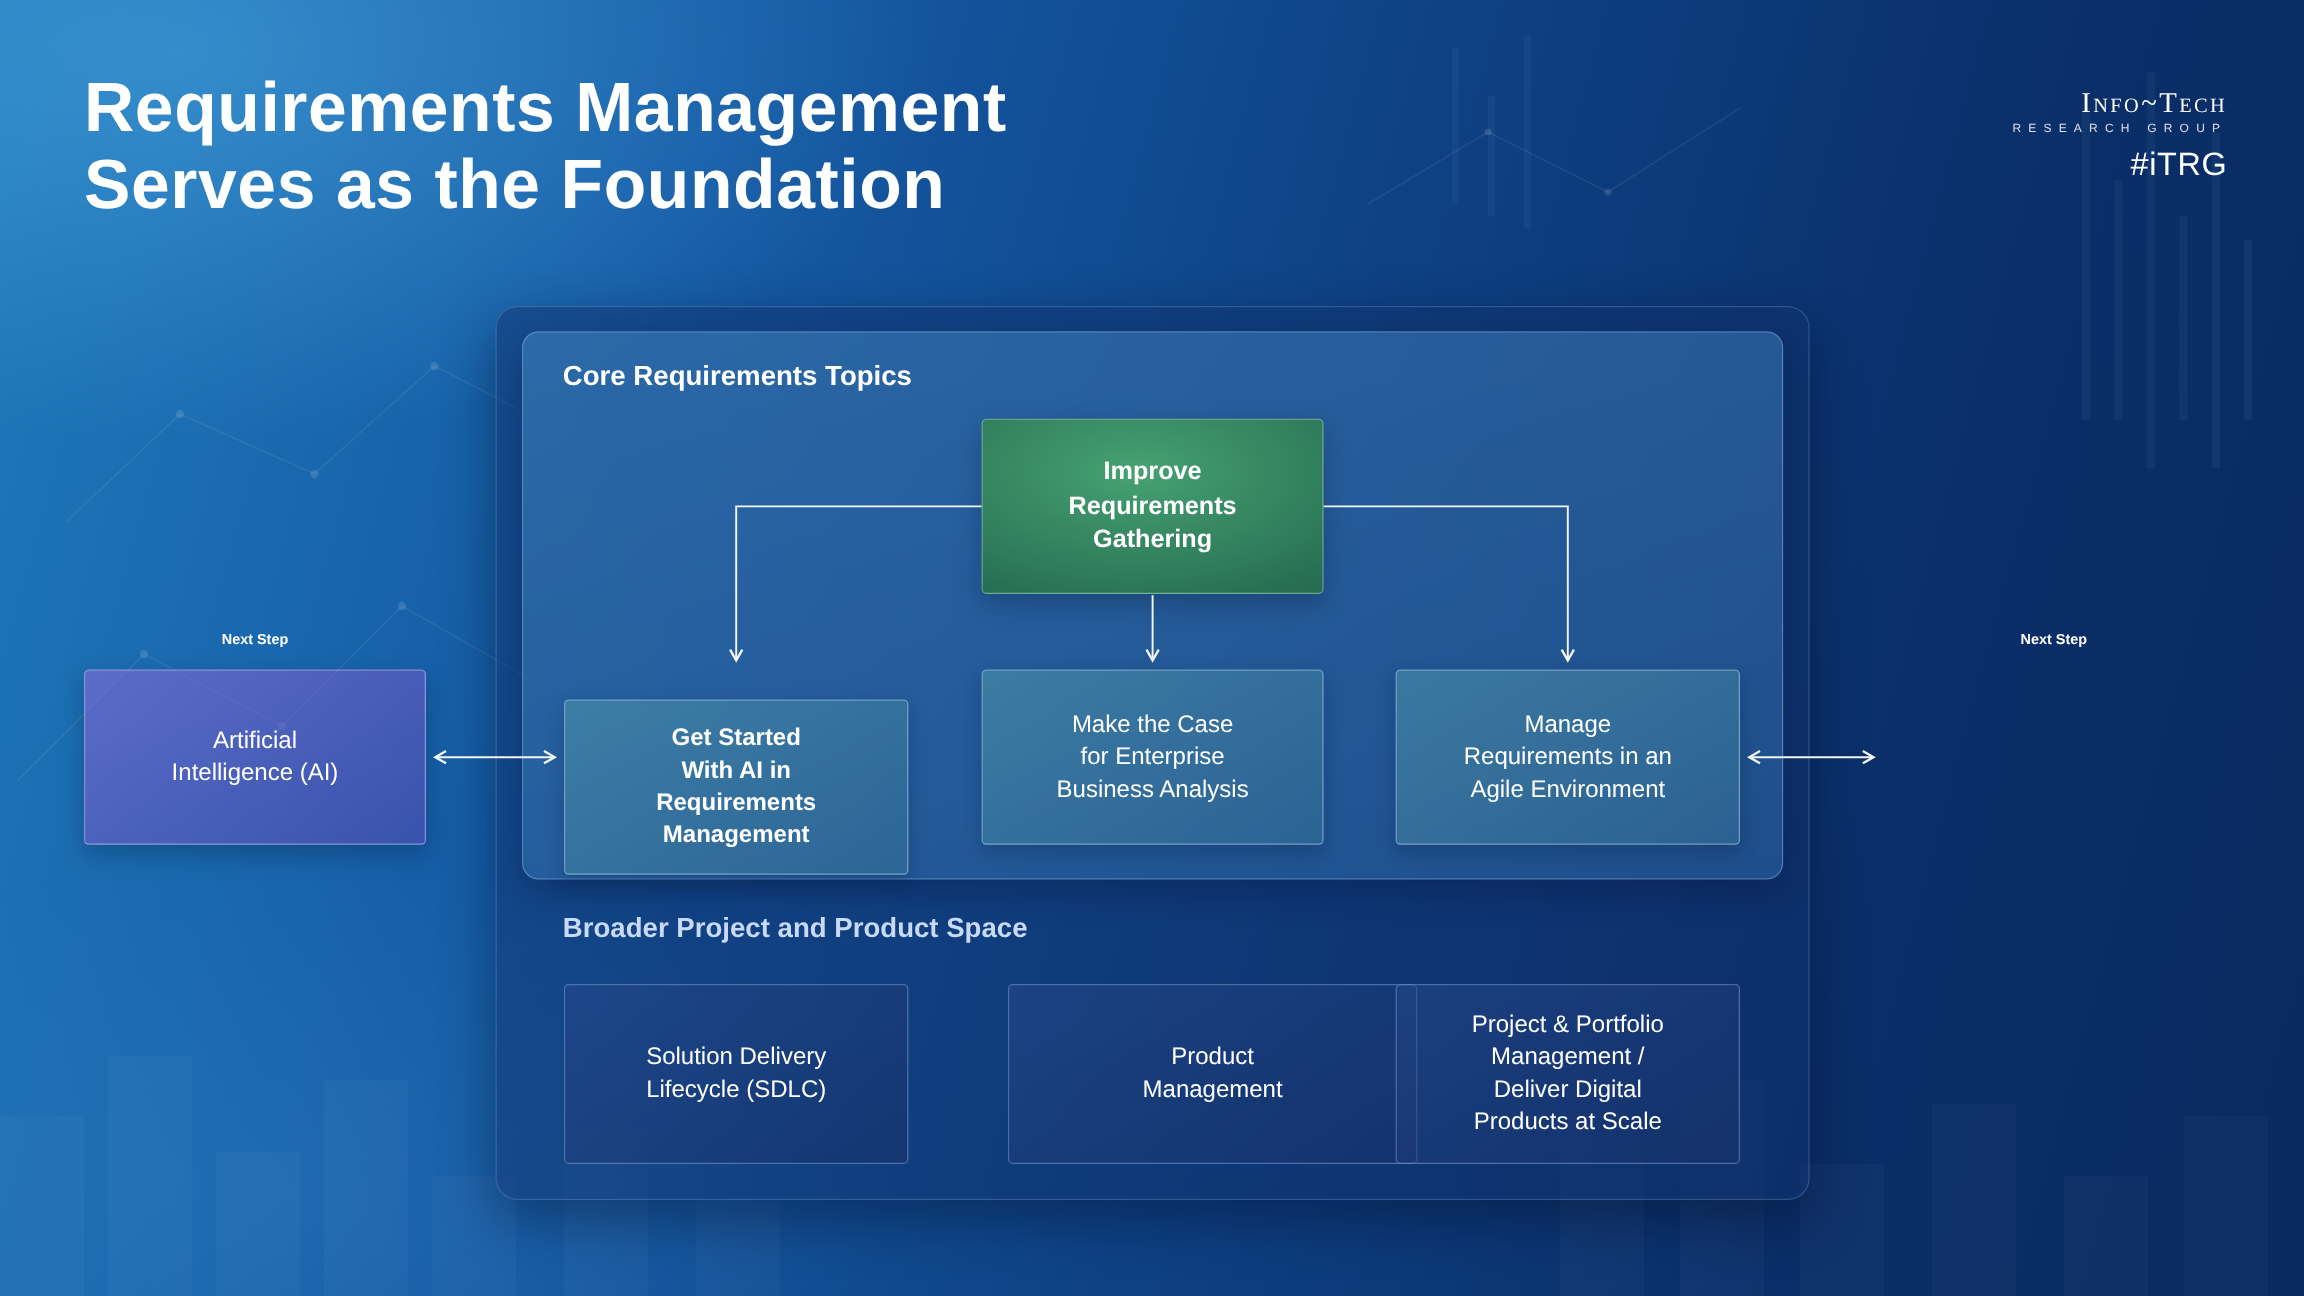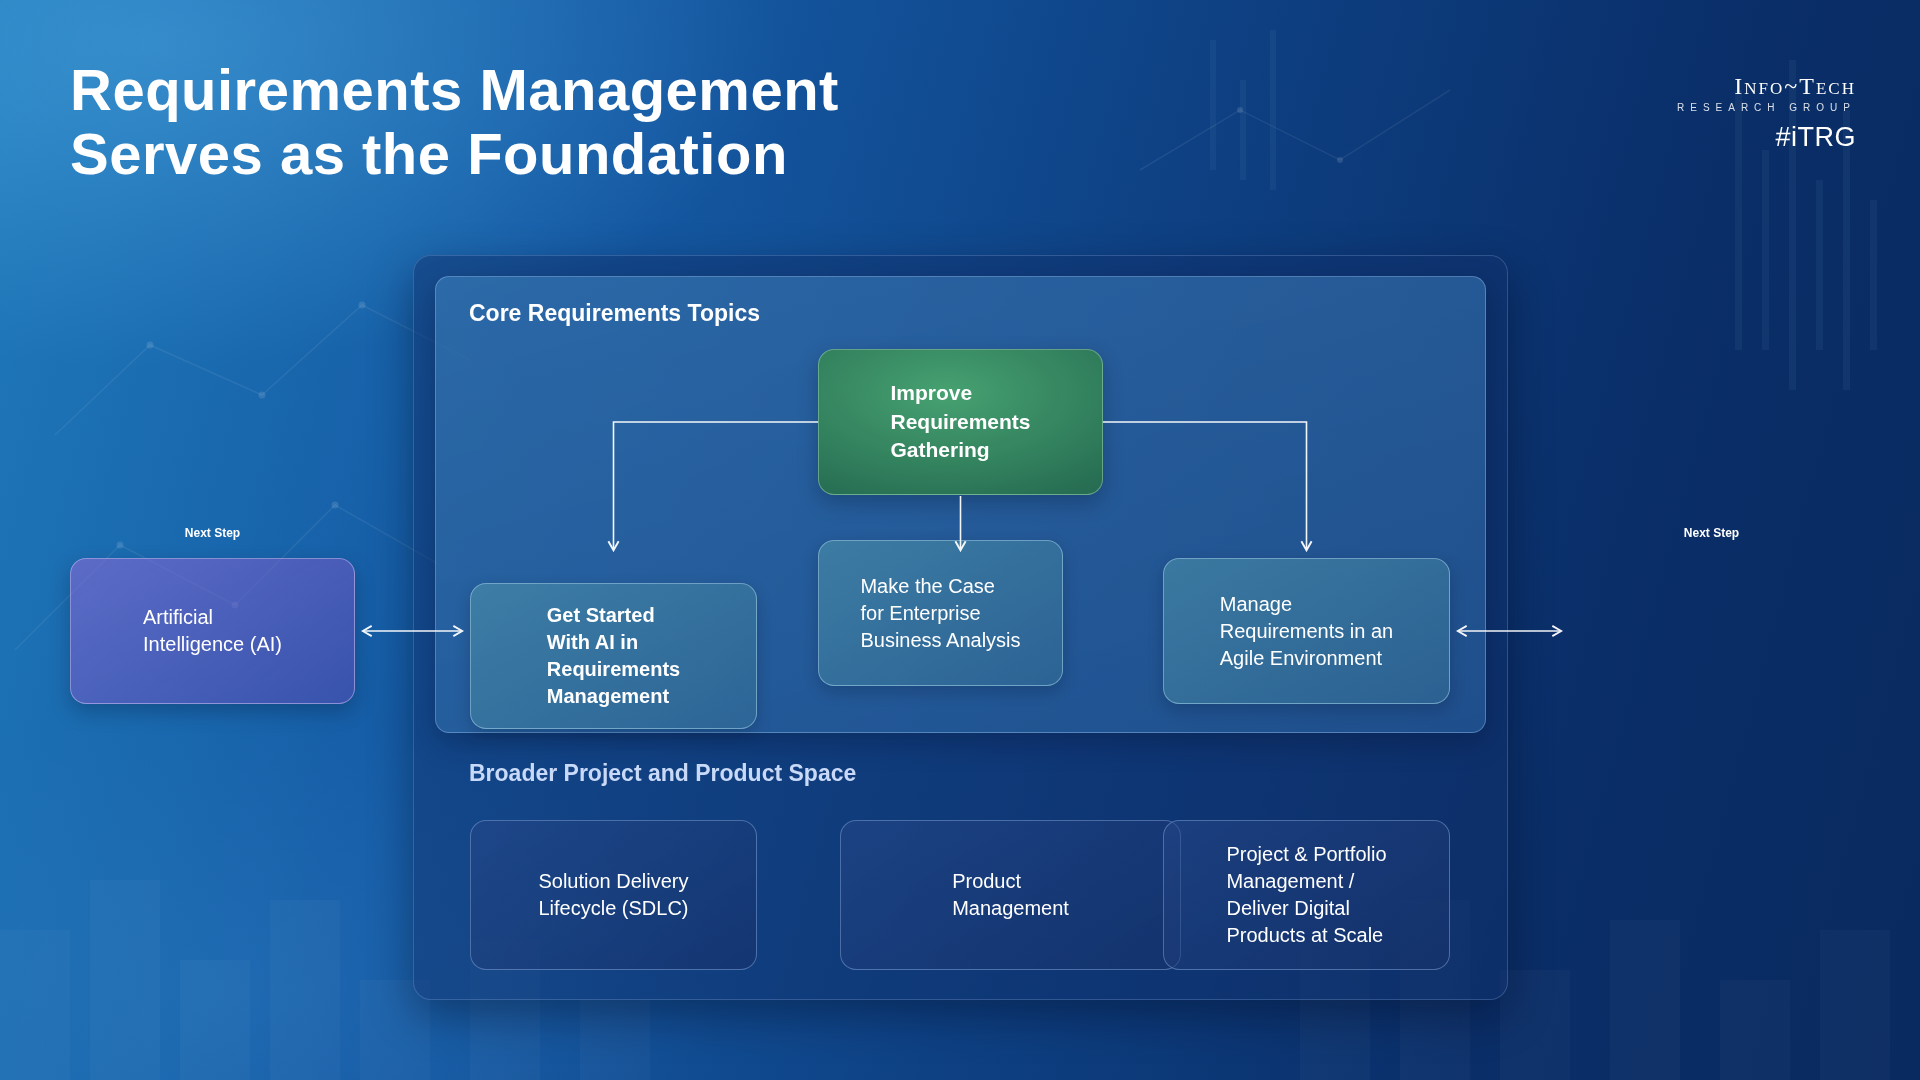--- a/index.html
+++ b/index.html
@@ -58,22 +58,22 @@
     font-size: 23px; font-weight: bold; color: #ffffff; z-index: 10;
   }
   .broader-heading {
     position: absolute; left: 469px; top: 760px;
     font-size: 23px; font-weight: bold; color: #c9daf8; z-index: 10;
   }
 
   .box {
     position: absolute;
     display: flex; align-items: center; justify-content: center;
-    text-align: left; white-space: pre-line;
-    border-radius: 16px;
+    text-align: center; white-space: pre-line;
+    border-radius: 4px;
     font-size: 20px; line-height: 1.35;
     padding: 10px 16px; box-sizing: border-box;
     z-index: 10;
   }
   .box.green {
     left: 818px; top: 349px; width: 285px; height: 146px;
     font-size: 21px; font-weight: bold;
     background: radial-gradient(130% 130% at 45% 30%, rgba(72,165,110,0.95), rgba(40,112,78,0.93) 62%, rgba(33,94,70,0.92));
     border: 1px solid rgba(175, 225, 195, 0.45);
     box-shadow: 0 8px 20px rgba(2, 10, 30, 0.25);
@@ -93,21 +93,21 @@
     border: 1px solid rgba(208, 198, 245, 0.5);
     box-shadow: 0 8px 20px rgba(2, 10, 30, 0.25);
   }
   .box.indigo {
     left: 1569px; top: 558px; width: 285px; height: 146px;
     background: linear-gradient(150deg, rgba(106,116,196,0.48), rgba(70,85,165,0.42));
     border: 1px solid rgba(192, 202, 240, 0.45);
     box-shadow: 0 8px 20px rgba(2, 10, 30, 0.25);
   }
   .pos-c1 { left: 470px; top: 583px; width: 287px; height: 146px; font-weight: bold; }
-  .pos-c2 { left: 818px; top: 540px; width: 245px; height: 146px; }
+  .pos-c2 { left: 818px; top: 558px; width: 285px; height: 146px; }
   .pos-c3 { left: 1163px; top: 558px; width: 287px; height: 146px; }
   .pos-b1 { left: 470px; top: 820px; width: 287px; height: 150px; }
   .pos-b2 { left: 840px; top: 820px; width: 341px; height: 150px; }
   .pos-b3 { left: 1163px; top: 820px; width: 287px; height: 150px; }
 
   .next-step-label {
     position: absolute; top: 526px; width: 285px;
     text-align: center; font-size: 12px; font-weight: bold; z-index: 10;
   }
   .nsl-left { left: 70px; }

